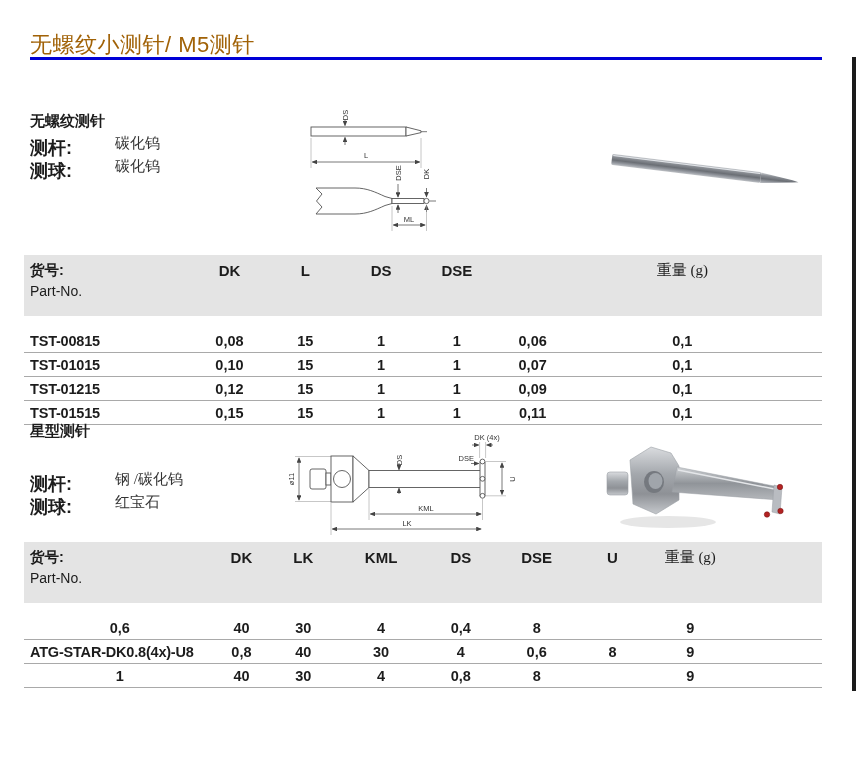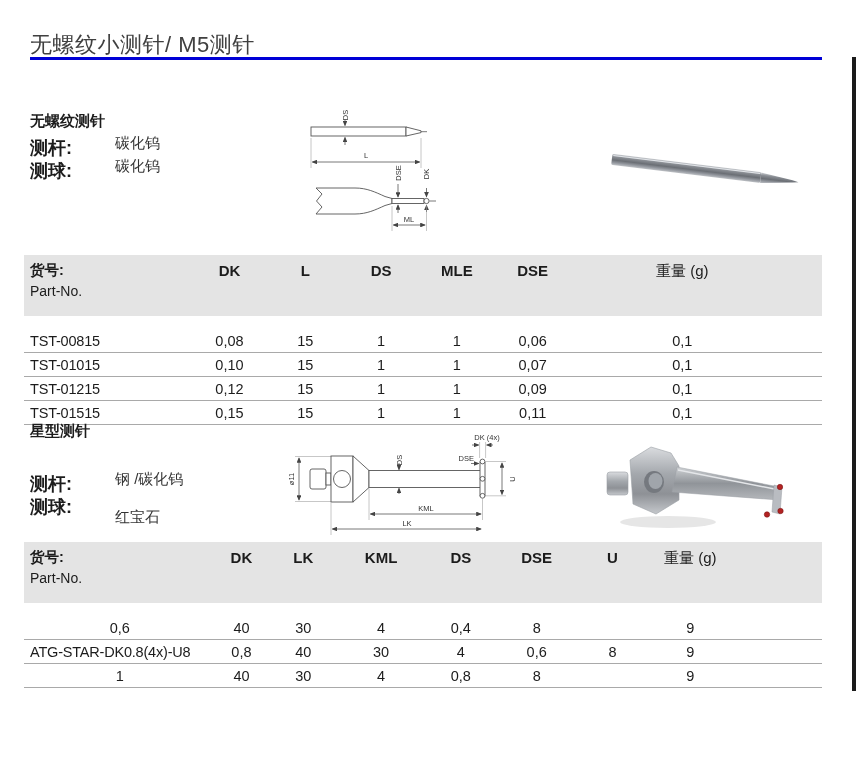--- a/index.html
+++ b/index.html
@@ -1,43 +1,43 @@
 <!DOCTYPE html>
 <html><head>
 <meta charset="utf-8">
 <style>
   html,body{margin:0;padding:0;background:#fff;}
   #page{position:relative;width:856px;height:757px;background:#ffffff;overflow:hidden;
         font-family:"Liberation Sans",sans-serif;color:#1c1c1c;}
-  .serif{font-family:Liberation Sans, sans-serif;}
+  .serif{font-family:Liberation Serif, serif;}
 
   
   .page-title{position:absolute;left:30px;top:30px;font-size:22px;font-weight:400;
-              color:#404040;letter-spacing:.5px;}
+              color:#a16207;letter-spacing:.5px;}
   .title-rule{position:absolute;left:30px;top:57px;width:792px;height:3px;background:#0000d6;}
   .right-border{position:absolute;left:852px;top:57px;width:4px;height:634px;background:#1b1b1b;}
 
   
   .sec-heading{position:absolute;left:30px;font-size:15px;font-weight:bold;}
   .spec-label{position:absolute;left:30px;font-size:18px;font-weight:bold;}
   .spec-value{position:absolute;left:115px;font-size:15px;color:#333;}
 
   
   .tbl{position:absolute;left:24px;width:798px;}
   .t-head{display:grid;background:#e4e4e4;height:61px;box-sizing:border-box;padding-top:5px;}
   .grid1{grid-template-columns:21% 9.5% 9.5% 9.5% 9.5% 9.5% 6% 16% 1fr;}
   .grid2{grid-template-columns:24% 6.5% 9% 10.5% 9.5% 9.5% 9.5% 10% 1fr;}
   .h-part{padding-left:6px;}
   .h-cn{font-size:14.5px;font-weight:bold;line-height:21px;}
   .h-en{font-size:14px;line-height:20px;}
   .h-col{font-size:15px;font-weight:bold;text-align:center;line-height:21px;}
   .h-wt{grid-column:8;font-size:15px;text-align:center;line-height:21px;}
   .t-body{margin-top:13px;}
   .t-row{display:grid;height:23px;align-items:center;border-bottom:1.6px solid #a9a9a9;
-         font-size:14.5px;}
+         font-size:14.5px;font-weight:bold;}
   .cell{text-align:center;}
   .cell.part{text-align:left;padding-left:6px;letter-spacing:-.2px;}
   .cell.wt{grid-column:8;}
 
   
   .diagram{position:absolute;}
   .diagram text{font-family:"Liberation Sans",sans-serif;font-size:7.5px;fill:#333;}
   .diagram .dim{stroke:#555;stroke-width:.8;fill:none;}
   .diagram .thin{stroke:#999;stroke-width:.55;fill:none;}
   .diagram .shape{stroke:#555;stroke-width:.9;fill:#fff;}
@@ -115,21 +115,20 @@
 
   <div class="tbl" style="top:255px;">
     <div class="t-head grid1">
       <div class="h-part">
         <div class="h-cn">货号:</div>
         <div class="h-en">Part-No.</div>
       </div>
       <div class="h-col">DK</div>
       <div class="h-col">L</div>
       <div class="h-col">DS</div>
-      <div class="h-col">MLE</div>
       <div class="h-col">DSE</div>
       <div class="h-wt serif">重量 (g)</div>
     </div>
     <div class="t-body">
       <div class="t-row grid1">
         <div class="cell part">TST-00815</div>
         <div class="cell">0,08</div>
         <div class="cell">15</div>
         <div class="cell">1</div>
         <div class="cell">1</div>
@@ -163,21 +162,21 @@
         <div class="cell">0,11</div>
         <div class="cell wt">0,1</div>
       </div>
     </div>
   </div>
 
   <div class="sec-heading" style="top:422px;">星型测针</div>
   <div class="spec-label" style="top:472px;">测杆:</div>
   <div class="spec-value serif" style="top:470px;">钢 /碳化钨</div>
   <div class="spec-label" style="top:495px;">测球:</div>
-  <div class="spec-value serif" style="top:508px;">红宝石</div>
+  <div class="spec-value serif" style="top:493px;">红宝石</div>
 
   <svg class="diagram" style="left:283px;top:430px;" width="240" height="112" viewBox="0 0 240 112">
 
     <text transform="rotate(-90 8 49)" x="8" y="52" text-anchor="middle">ø11</text>
     <line class="thin" x1="12" y1="26.5" x2="48" y2="26.5"></line>
     <line class="thin" x1="12" y1="71.5" x2="48" y2="71.5"></line>
     <line class="dim" x1="16" y1="49" x2="16" y2="28" marker-end="url(#ah)"></line>
     <line class="dim" x1="16" y1="49" x2="16" y2="70" marker-end="url(#ah)"></line>
 
     <rect class="shape" x="27" y="39" width="16" height="20" rx="2"></rect>

